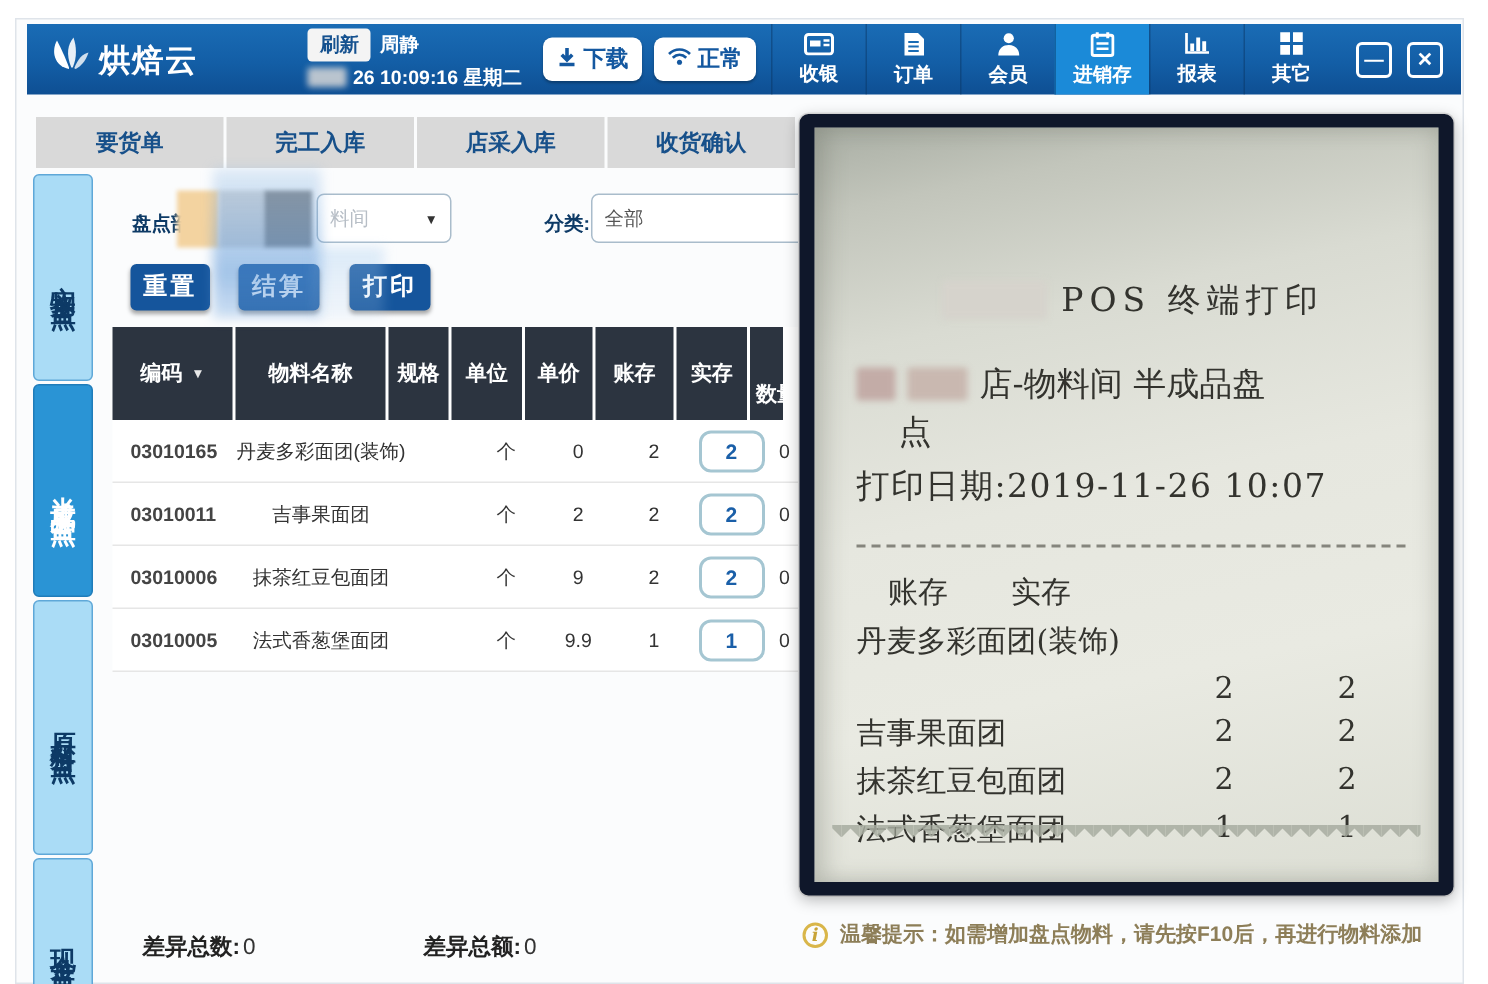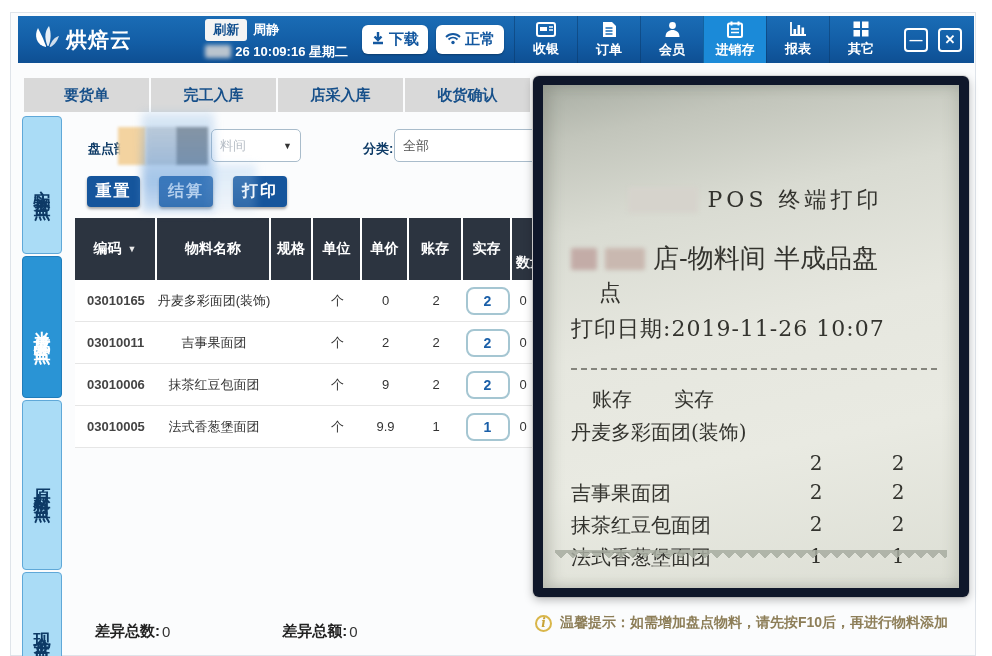--- a/index.html
+++ b/index.html
@@ -80,21 +80,21 @@
   .smudge-1 { left:142px; top:112px; width:72px; height:100px;
     background:linear-gradient(180deg, rgba(140,185,230,.25) 0%, rgba(90,150,215,.55) 70%, rgba(120,170,225,.35) 100%); }
   .smudge-2 { left:210px; top:165px; width:46px; height:48px;
     background:linear-gradient(180deg, rgba(160,200,240,.35), rgba(190,215,240,.15)); }
 
   
   .table-wrap { position:absolute; left:75px; top:218px; width:459px; z-index:3; }
   .t-head { display:flex; gap:2px; background:#fff; }
   .t-hcell { background:#2c3440; color:#fff; font-size:14px; font-weight:bold; height:62px;
     display:flex; align-items:center; justify-content:center; gap:6px; }
-  .hc-code { width:80px; } .hc-name { width:112px; } .hc-spec { width:40px; }
+  .hc-code { width:80px; } .hc-name { width:100px; } .hc-spec { width:40px; }
   .hc-unit { width:47px; } .hc-price { width:45px; } .hc-book { width:52px; }
   .hc-act { width:47px; } .hc-diff { width:22px; align-items:flex-end; padding-bottom:8px; justify-content:flex-start; padding-left:4px; overflow:hidden; white-space:nowrap; }
   .sort-arrow { font-size:9px; color:#e8e8e8; }
   .t-row { display:flex; align-items:center; height:42px; border-bottom:1px solid #e6e6e6; background:#fff; font-size:13px; color:#333; }
   .tc { display:flex; align-items:center; justify-content:center; }
   .tc-code { width:82px; justify-content:flex-start; padding-left:12px; font-weight:bold; color:#444; }
   .tc-name { width:114px; } .tc-spec { width:42px; } .tc-unit { width:49px; }
   .tc-price { width:47px; } .tc-book { width:54px; } .tc-act { width:49px; } .tc-diff { width:22px; }
   .actual-box { width:44px; height:28px; border:2px solid #a5c6d2; border-radius:8px; background:#fff;
     color:#1a5fa8; font-size:14px; font-weight:bold; display:flex; align-items:center; justify-content:center; cursor:text; }
@@ -110,21 +110,21 @@
   .photo { position:absolute; left:10px; top:9px; right:10px; bottom:9px; overflow:hidden;
     background:linear-gradient(168deg,#a9aea4 0%,#c2c5bb 10%,#d9dbd2 26%,#e6e7df 48%,#e9eae2 70%,#dcded4 100%);
     box-shadow:inset 8px 0 14px rgba(90,95,85,.25), inset -6px 0 12px rgba(120,125,115,.18); }
   .r-body { position:absolute; left:28px; right:20px; top:100px; font-family:"DejaVu Serif", serif; color:#33332e; }
   .r-title-row { display:flex; align-items:center; justify-content:center; gap:10px; margin-bottom:26px; }
   .r-blur { filter:blur(2px); border-radius:2px; }
   .rb-title { width:70px; height:26px; background:#d6d3cc; }
   .rb-a { width:26px; height:22px; background:#c3aca7; }
   .rb-b { width:40px; height:22px; background:#c9b8b0; }
   .r-title { font-size:22px; letter-spacing:4px; }
-  .r-line2 { display:flex; align-items:center; gap:8px; font-size:26px; margin-bottom:2px; }
+  .r-line2 { display:flex; align-items:center; gap:8px; font-size:22px; margin-bottom:2px; }
   .r-line3 { font-size:22px; padding-left:28px; margin-bottom:6px; }
   .r-date { font-size:22px; margin-bottom:24px; letter-spacing:1px; }
   .r-dash { border-top:2px dashed #85857d; margin:0 2px 16px 0; }
   .r-cols { display:flex; font-size:20px; margin-bottom:6px; }
   .r-name { flex:1; }
   .r-num { width:82px; text-align:center; }
   .r-item { display:flex; font-size:20px; margin-bottom:5px; }
   .tear { position:absolute; left:12px; right:12px; bottom:26px; height:12px; opacity:.85;
     background:
       linear-gradient(135deg,#a8ada1 6px,transparent 0) -6px 0/12px 12px repeat-x,

